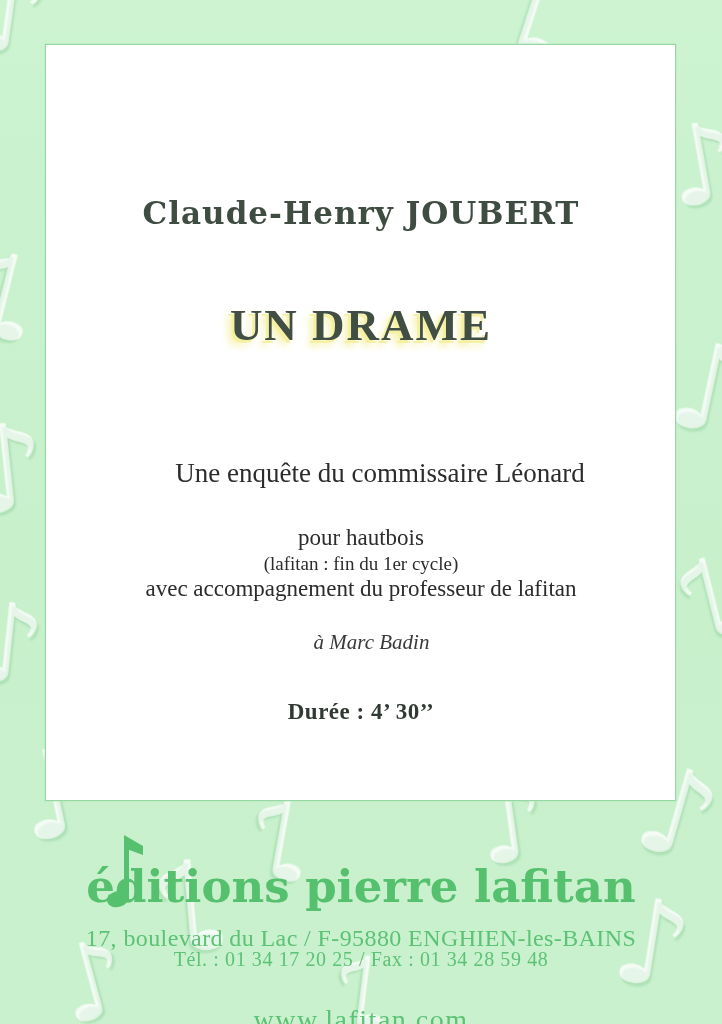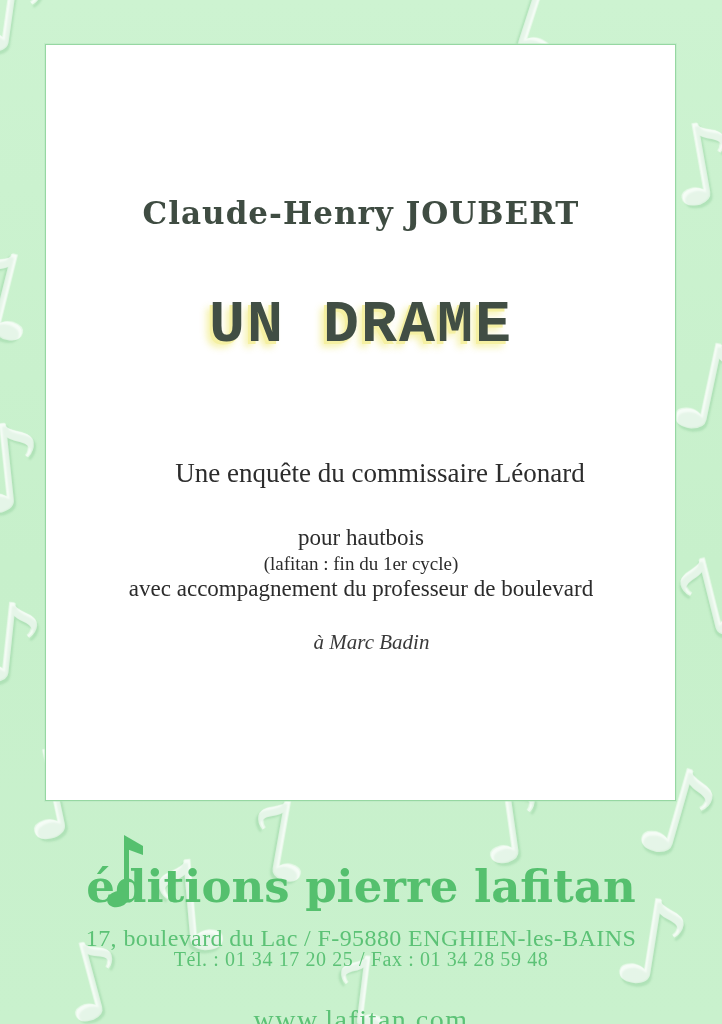--- a/index.html
+++ b/index.html
@@ -26,22 +26,22 @@
   }
 
   .center { position:absolute; left:0; width:100%; text-align:center; }
 
   .author {
     top:176px; font-family:"DejaVu Serif", serif; font-weight:bold;
     font-size:31px; letter-spacing:1px; color:#3f4c42;margin-top:19px;
   }
 
   .title-line {
-    font-family:Liberation Mono, monospace; font-weight:bold;
-    font-size:60px; letter-spacing:2px; color:#414e44;
+    font-family:Liberation Serif, serif; font-weight:bold;
+    font-size:45px; letter-spacing:2px; color:#414e44;
     text-shadow:-3px 3px 0 #f5f0a2, -6px 6px 7px rgba(243,238,150,0.85);
     line-height:80px;
   }
   .title1 { top:285px; }
   .title2 { top:363px; }
 
   .subtitle { top:458px; font-size:27px; color:#2c2c2c;padding-left:38px; }
 
   .instr   { top:525px; font-size:23px; color:#2c2c2c; }
   .level   { top:553px; font-size:19px; color:#2c2c2c; }
@@ -92,22 +92,23 @@
   <span class="wm" style="left:60px; top:930px; font-size:105px; transform:rotate(-15deg);">♪</span>
   <span class="wm" style="left:330px; top:945px; font-size:100px; transform:rotate(7deg) scaleX(-1);">♪</span>
 
   <div class="white-box"></div>
 
   <div class="center author">Claude-Henry JOUBERT</div>
   <div class="center title-line title1">UN DRAME</div>
   <div class="center subtitle">Une enquête du commissaire Léonard</div>
   <div class="center instr">pour hautbois</div>
   <div class="center level">(lafitan : fin du 1er cycle)</div>
-  <div class="center accomp">avec accompagnement du professeur de boulevard</div>
+  <div class="center accomp">avec accompagnement du professeur de lafitan</div>
   <div class="center dedication">à Marc Badin</div>
+  <div class="center duration">Durée : 4’ 30’’</div>
 
   <div class="logo-row">
     <span class="logo-wrap">
       <svg class="logo-note-svg" width="36" height="80" viewBox="0 0 36 80" aria-hidden="true">
         <g fill="#55c06e">
           <ellipse cx="11" cy="66" rx="11" ry="8" transform="rotate(-18 11 66)"></ellipse>
           <rect x="17" y="5" width="5" height="62"></rect>
           <path d="M17 2 L36 13 L36 22 L17 15 Z"></path>
         </g>
       </svg>

